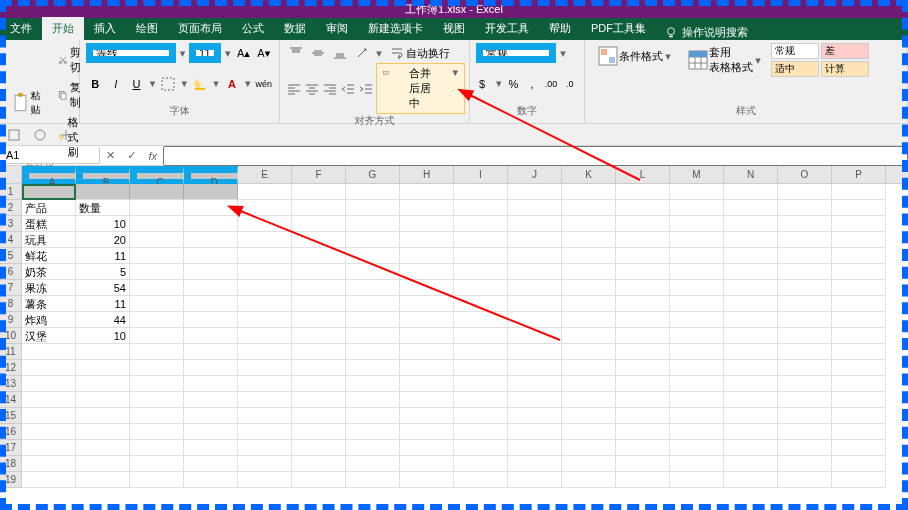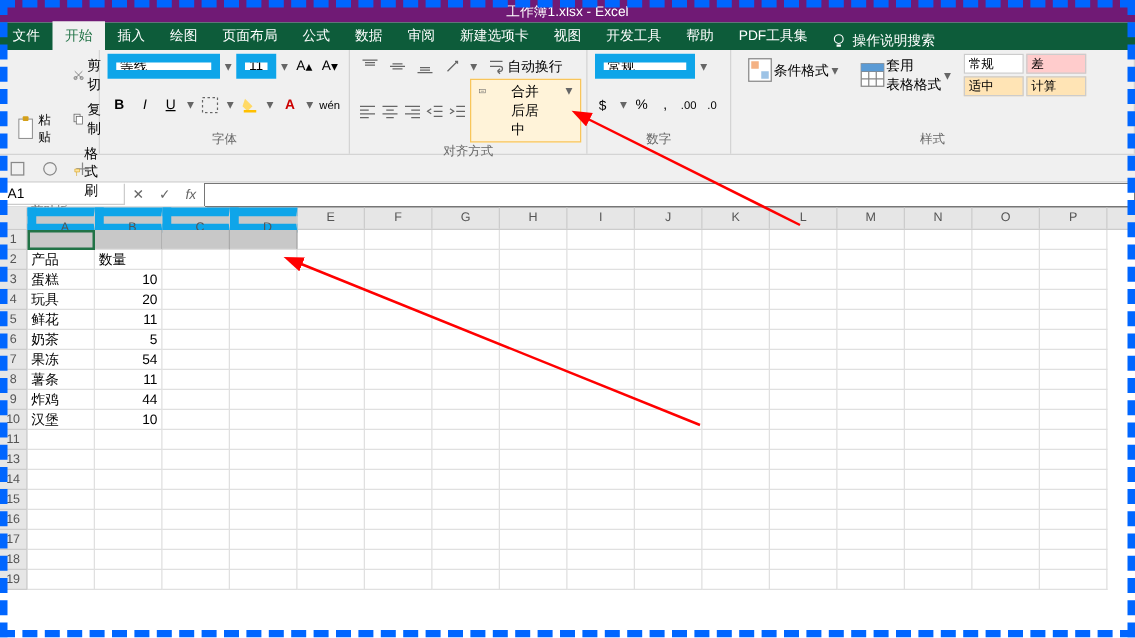--- a/index.html
+++ b/index.html
@@ -541,20 +541,39 @@
         <div class="cell"></div>
         <div class="cell"></div>
         <div class="cell"></div>
         <div class="cell"></div>
         <div class="cell"></div>
         <div class="cell"></div>
         <div class="cell"></div>
         <div class="cell"></div>
       </div>
       <div class="row">
+        <div class="rh">12</div>
+        <div class="cell"></div>
+        <div class="cell"></div>
+        <div class="cell"></div>
+        <div class="cell"></div>
+        <div class="cell"></div>
+        <div class="cell"></div>
+        <div class="cell"></div>
+        <div class="cell"></div>
+        <div class="cell"></div>
+        <div class="cell"></div>
+        <div class="cell"></div>
+        <div class="cell"></div>
+        <div class="cell"></div>
+        <div class="cell"></div>
+        <div class="cell"></div>
+        <div class="cell"></div>
+      </div>
+      <div class="row">
         <div class="rh">13</div>
         <div class="cell"></div>
         <div class="cell"></div>
         <div class="cell"></div>
         <div class="cell"></div>
         <div class="cell"></div>
         <div class="cell"></div>
         <div class="cell"></div>
         <div class="cell"></div>
         <div class="cell"></div>

